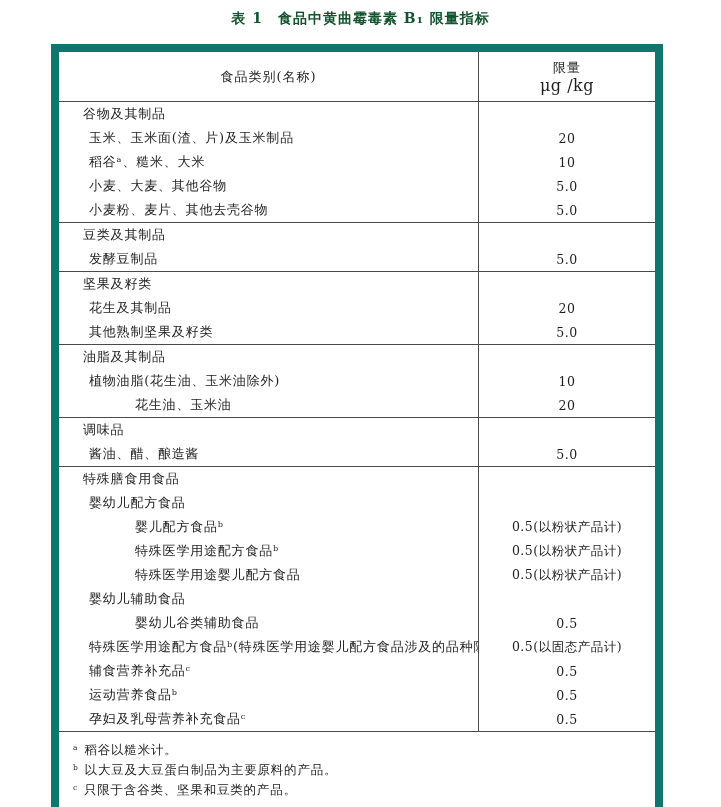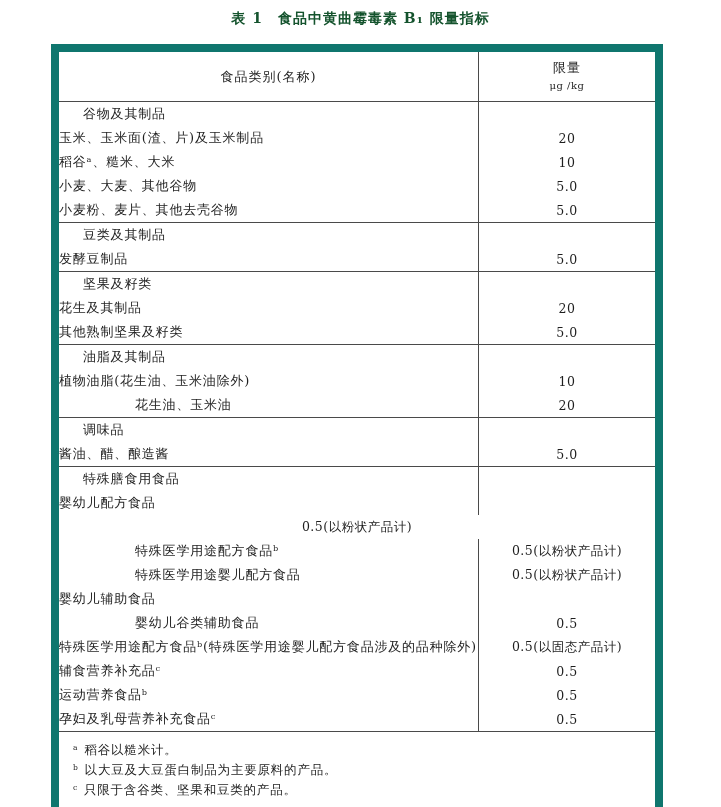--- a/index.html
+++ b/index.html
@@ -43,37 +43,37 @@
     letter-spacing: 1px;
   }
   .hdr-limit {
     flex: 1;
     display: flex; flex-direction: column;
     align-items: center; justify-content: center;
     font-size: 13px;
     letter-spacing: 1px;
     line-height: 18px;
   }
-  .hdr-limit .unit { font-size: 10px; letter-spacing: 0.5px; }
+  .hdr-limit .unit { font-size: 16px; letter-spacing: 0.5px; }
 
   .section { border-top: 1px solid #4a4a4a; }
   .section:first-child { border-top: none; }
 
   .row { display: flex; height: 24px; }
   .cat-cell {
     width: 420px;
     border-right: 1px solid #4a4a4a;
     display: flex; align-items: center;
     font-size: 13px;
     letter-spacing: 0.8px;
     white-space: nowrap;
     overflow: hidden;
   }
   .indent-0 { padding-left: 24px; }
-  .indent-1 { }
+  .indent-1 { padding-left: 30px; }
   .indent-2 { padding-left: 76px; }
   .val-cell {
     flex: 1;
     display: flex; align-items: center; justify-content: center;
     font-size: 12.5px;
     letter-spacing: 0.5px;
   }
 
   .footnotes {
     border-top: 1px solid #4a4a4a;
@@ -182,20 +182,21 @@
         <div class="section">
           <div class="row">
             <div class="cat-cell indent-0">特殊膳食用食品</div>
             <div class="val-cell"></div>
           </div>
           <div class="row">
             <div class="cat-cell indent-1">婴幼儿配方食品</div>
             <div class="val-cell"></div>
           </div>
           <div class="row">
+            <div class="cat-cell indent-2">婴儿配方食品ᵇ</div>
             <div class="val-cell">0.5(以粉状产品计)</div>
           </div>
           <div class="row">
             <div class="cat-cell indent-2">特殊医学用途配方食品ᵇ</div>
             <div class="val-cell">0.5(以粉状产品计)</div>
           </div>
           <div class="row">
             <div class="cat-cell indent-2">特殊医学用途婴儿配方食品</div>
             <div class="val-cell">0.5(以粉状产品计)</div>
           </div>

